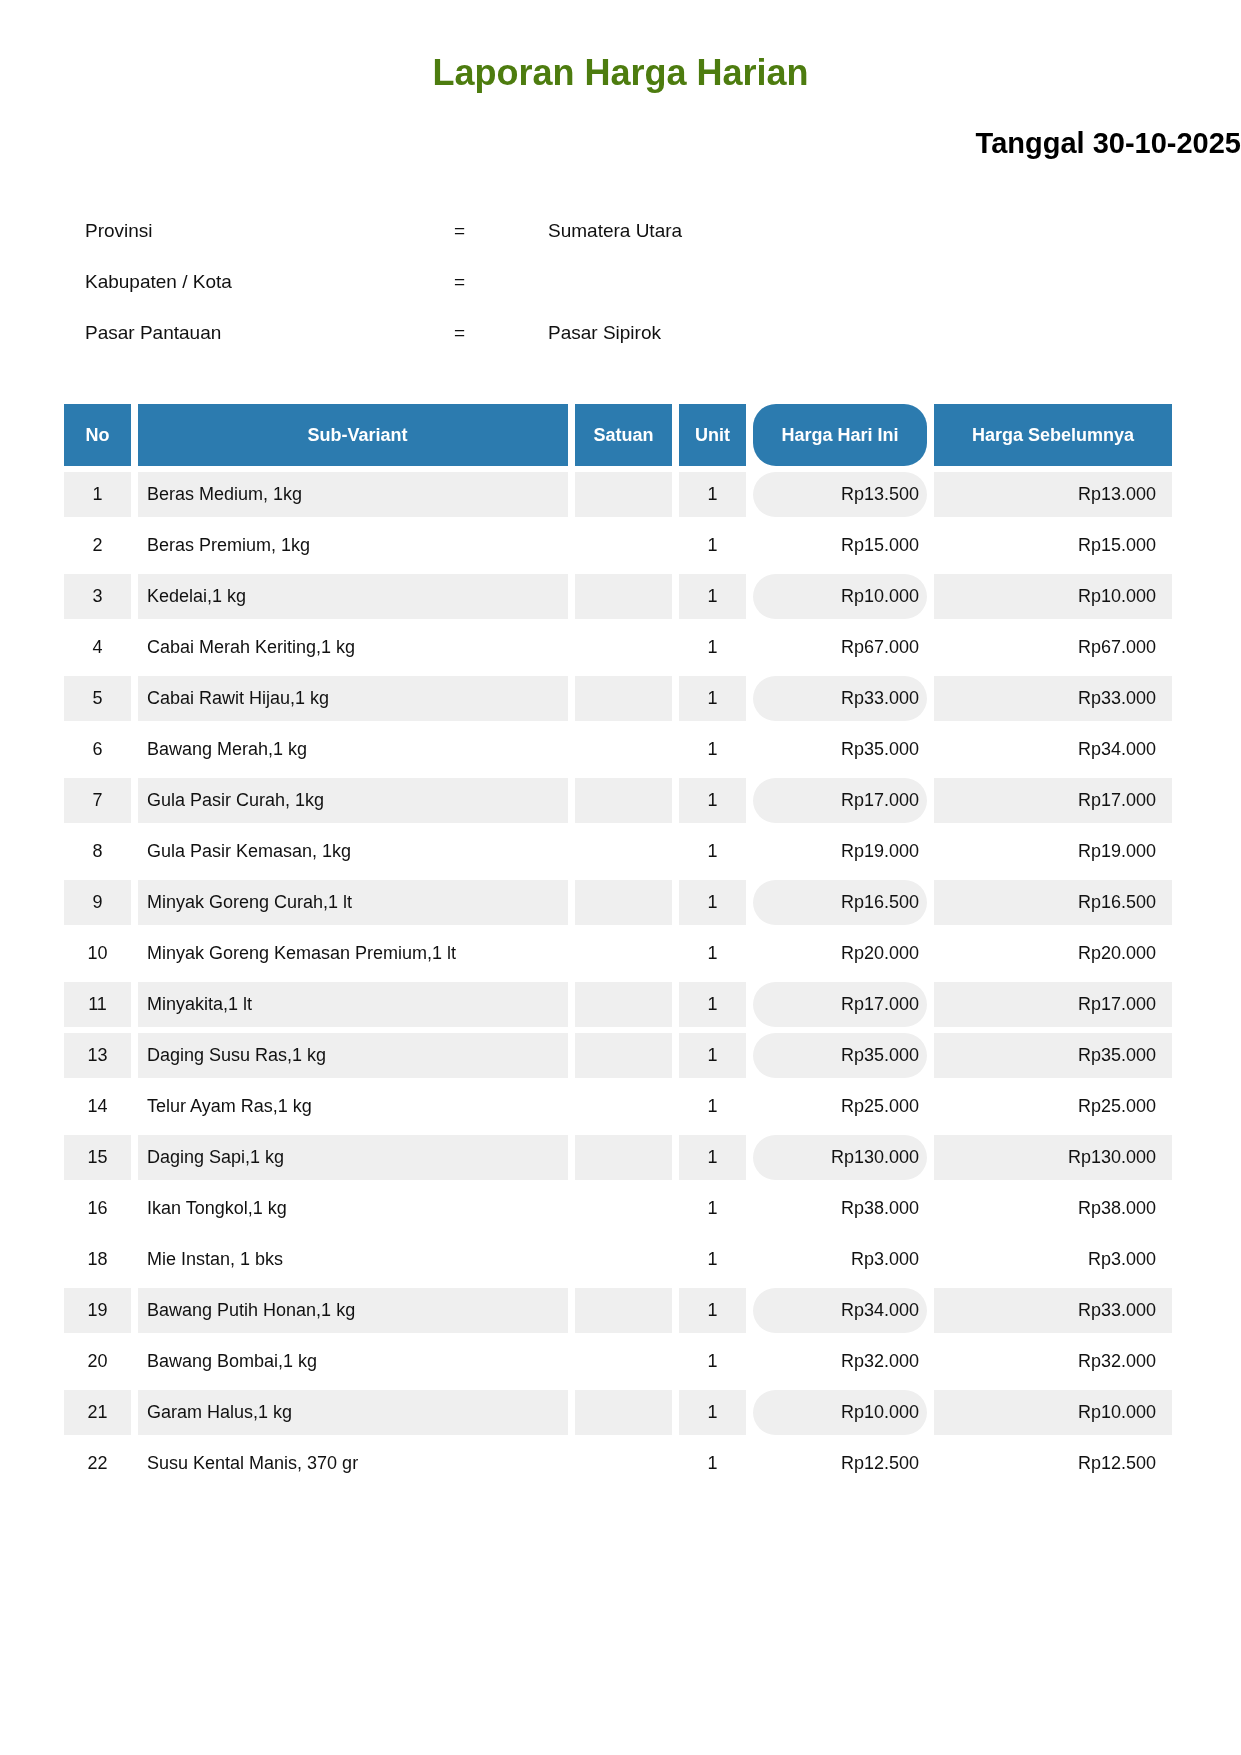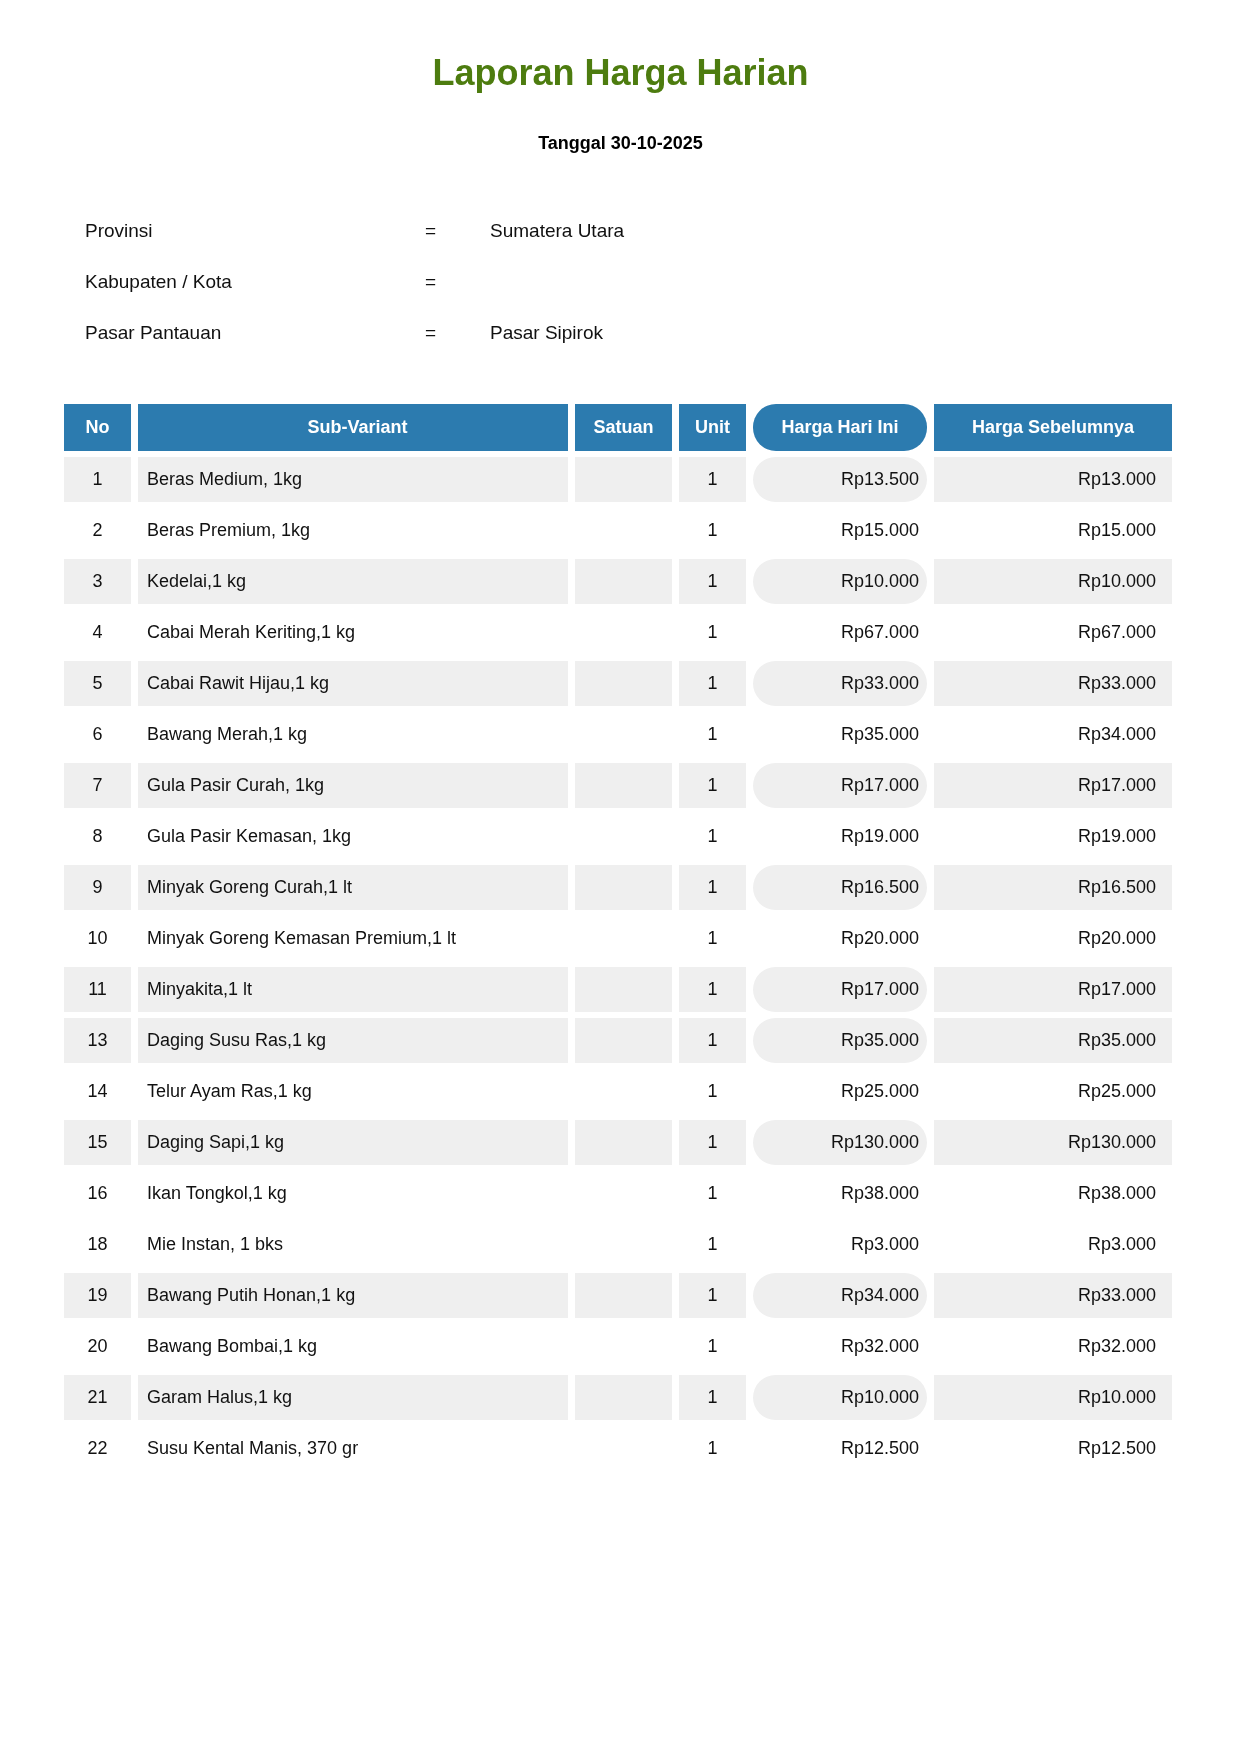--- a/index.html
+++ b/index.html
@@ -17,53 +17,54 @@
   .page-title {
     padding-top: 52px;
     text-align: center;
     font-size: 36px;
     line-height: 42px;
     font-weight: bold;
     color: #4d7c0f;
   }
   .page-subtitle {
     margin-top: 36px;
-    text-align: center;
-    font-size: 18px;
+    text-align: right;
+    font-size: 29px;
     line-height: 26px;
     font-weight: bold;
     color: #000000;
   }
   .meta-section {
     margin: 64px 0 0 85px;
     font-size: 19px;
   }
   .meta-row {
     display: flex;
     align-items: center;
     height: 22px;
     margin-bottom: 29px;
+    gap: 29px;
   }
   .meta-label { width: 340px; }
   .meta-eq    { width: 65px; }
   .meta-value { flex: 1; }
 
   table.price-table {
     margin: 54px 0 0 57px;
     border-collapse: separate;
     border-spacing: 7px 6px;
     table-layout: fixed;
     width: 1122px;
     font-size: 18px;
   }
   .price-table th {
     background: var(--header-bg, #2C7BAF);
     color: var(--header-text, #ffffff);
     font-weight: bold;
-    height: 47px;
+    height: 62px;
     text-align: center;
     vertical-align: middle;
     padding: 0;
   }
   .price-table td {
     height: 45px;
     vertical-align: middle;
     padding: 0;
     background: #ffffff;
   }

